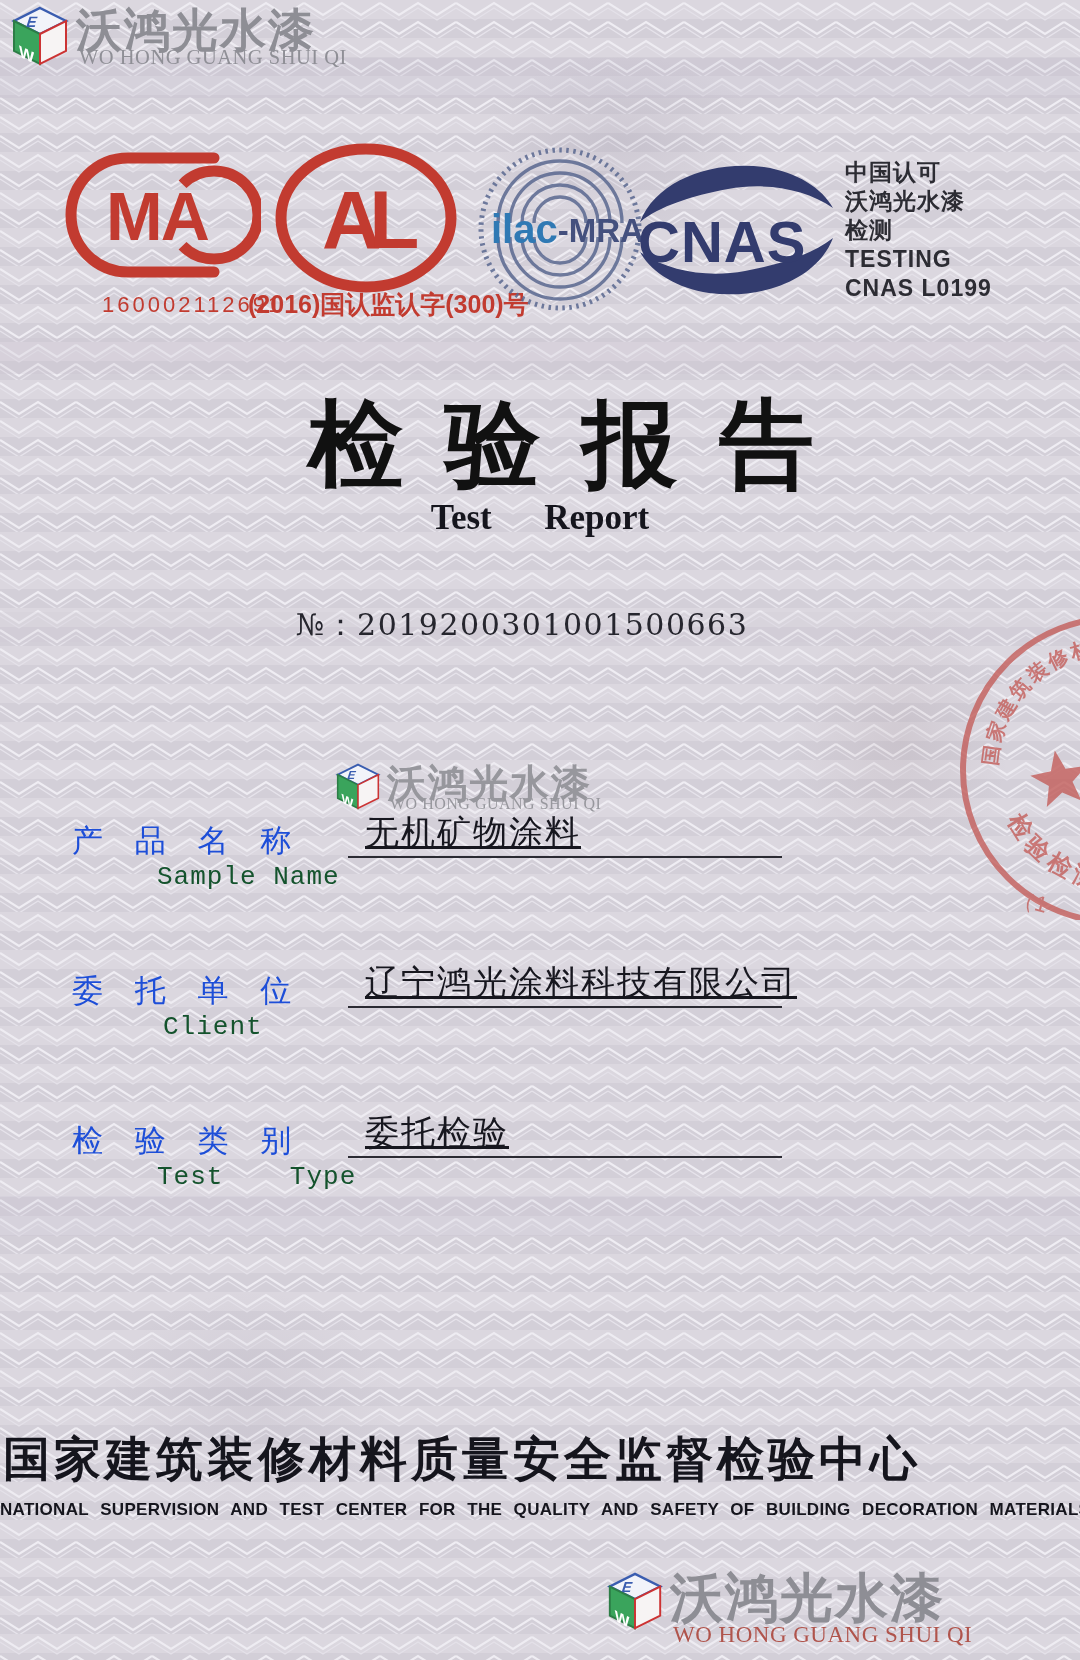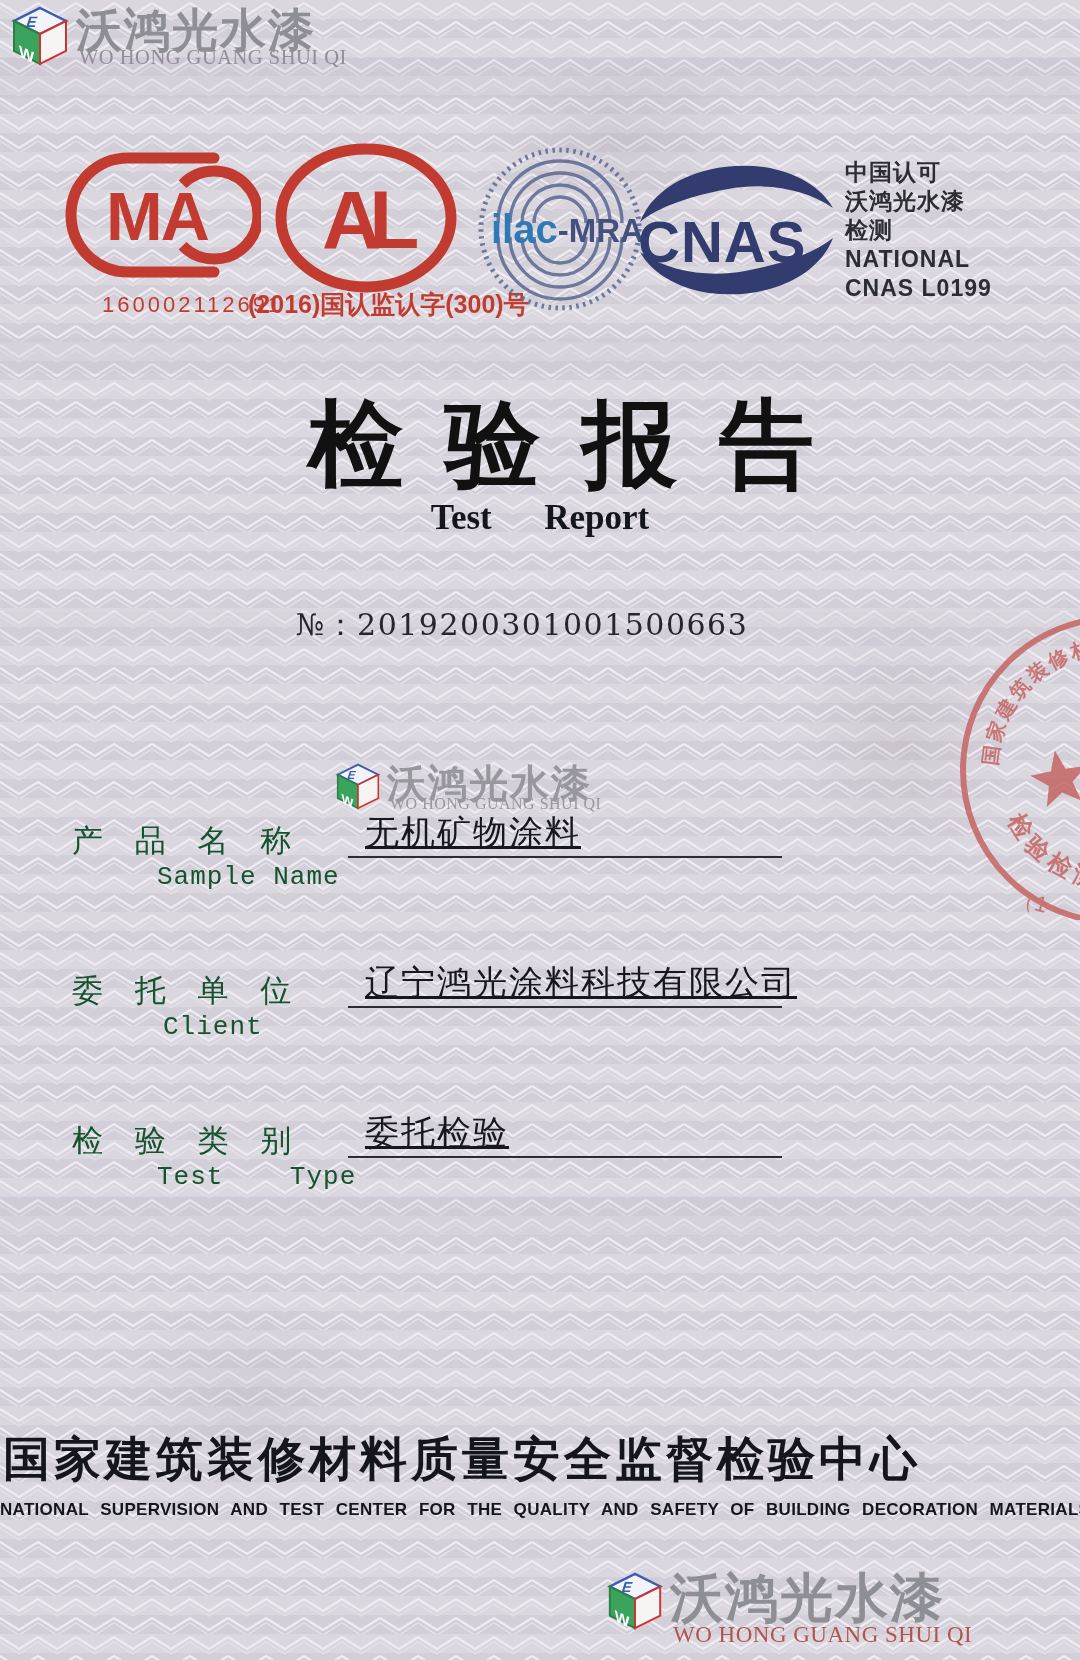--- a/index.html
+++ b/index.html
@@ -32,21 +32,21 @@
 
   
   .doc-title{left:0;top:382px;width:1080px;text-align:center;font-size:95px;font-weight:800;
     color:#111;letter-spacing:42px;padding-left:42px;font-family:"Liberation Sans",sans-serif;}
   .doc-title-en{left:0;top:498px;width:1080px;text-align:center;font-size:35px;font-weight:bold;
     font-family:"Liberation Serif",serif;color:#15151d;white-space:pre;}
   .report-no{left:0;top:565px;width:1044px;text-align:center;font-size:30px;
     font-family:"DejaVu Serif",serif;color:#26262e;letter-spacing:1.5px;margin-top:40px;}
 
   
-  .f-label{font-size:31px;letter-spacing:12px;font-family:"Liberation Serif",serif;color:#14532d;}
+  .f-label{font-size:31px;letter-spacing:12px;font-family:"Liberation Serif",serif;color:#1d4ed8;}
   .f-value{font-size:34px;font-family:"Liberation Serif",serif;color:#17171f;letter-spacing:2px;text-decoration:underline;}
   .f-line{border-bottom:2px solid #2b2b33;width:434px;height:0;}
   .f-en{font-size:26px;font-family:"Liberation Mono",monospace;color:#14532d;letter-spacing:1px;white-space:pre;}
 
   
   .org-cn{left:0;top:1428px;width:924px;text-align:center;font-size:47px;font-weight:600;
     font-family:"Liberation Serif",serif;color:#15151d;letter-spacing:4px;}
   .org-en{left:0;top:1500px;width:1080px;text-align:center;font-size:17px;font-weight:bold;
     color:#15151d;letter-spacing:.3px;word-spacing:6.5px;white-space:nowrap;}
 
@@ -122,21 +122,21 @@
 <svg class="abs z" style="left:634px;top:160px" width="206" height="142" viewBox="0 0 206 142">
   <path d="M 6,62 C 22,20 78,0 130,7 C 163,12 188,28 199,48 C 172,29 132,22 94,29 C 57,36 26,46 6,62 Z" fill="#333c6e"></path>
   <path d="M 199,78 C 183,120 127,140 75,133 C 42,128 17,112 6,92 C 33,111 73,118 111,111 C 148,104 179,94 199,78 Z" fill="#333c6e"></path>
   <text x="4" y="102" font-size="58" font-weight="bold" fill="#333c6e" letter-spacing="1">CNAS</text>
 </svg>
 
 <div class="abs z accred" style="left:845px;top:158px">
   <div>中国认可</div>
   <div>沃鸿光水漆</div>
   <div>检测</div>
-  <div>NATIONAL</div>
+  <div>TESTING</div>
   <div>CNAS L0199</div>
 </div>
 
 <div class="abs z doc-title">检验报告</div>
 <div class="abs z doc-title-en">Test      Report</div>
 <div class="abs z report-no">№：2019200301001500663</div>
 
 <div class="b-mid">
   <svg class="abs z" style="left:333px;top:763px" width="50" height="50" viewBox="0 0 64 64">
     <polygon points="32,2 58,15 32,28 6,15" fill="#f2f4fa" stroke="#3a5db0" stroke-width="2.5"></polygon>

